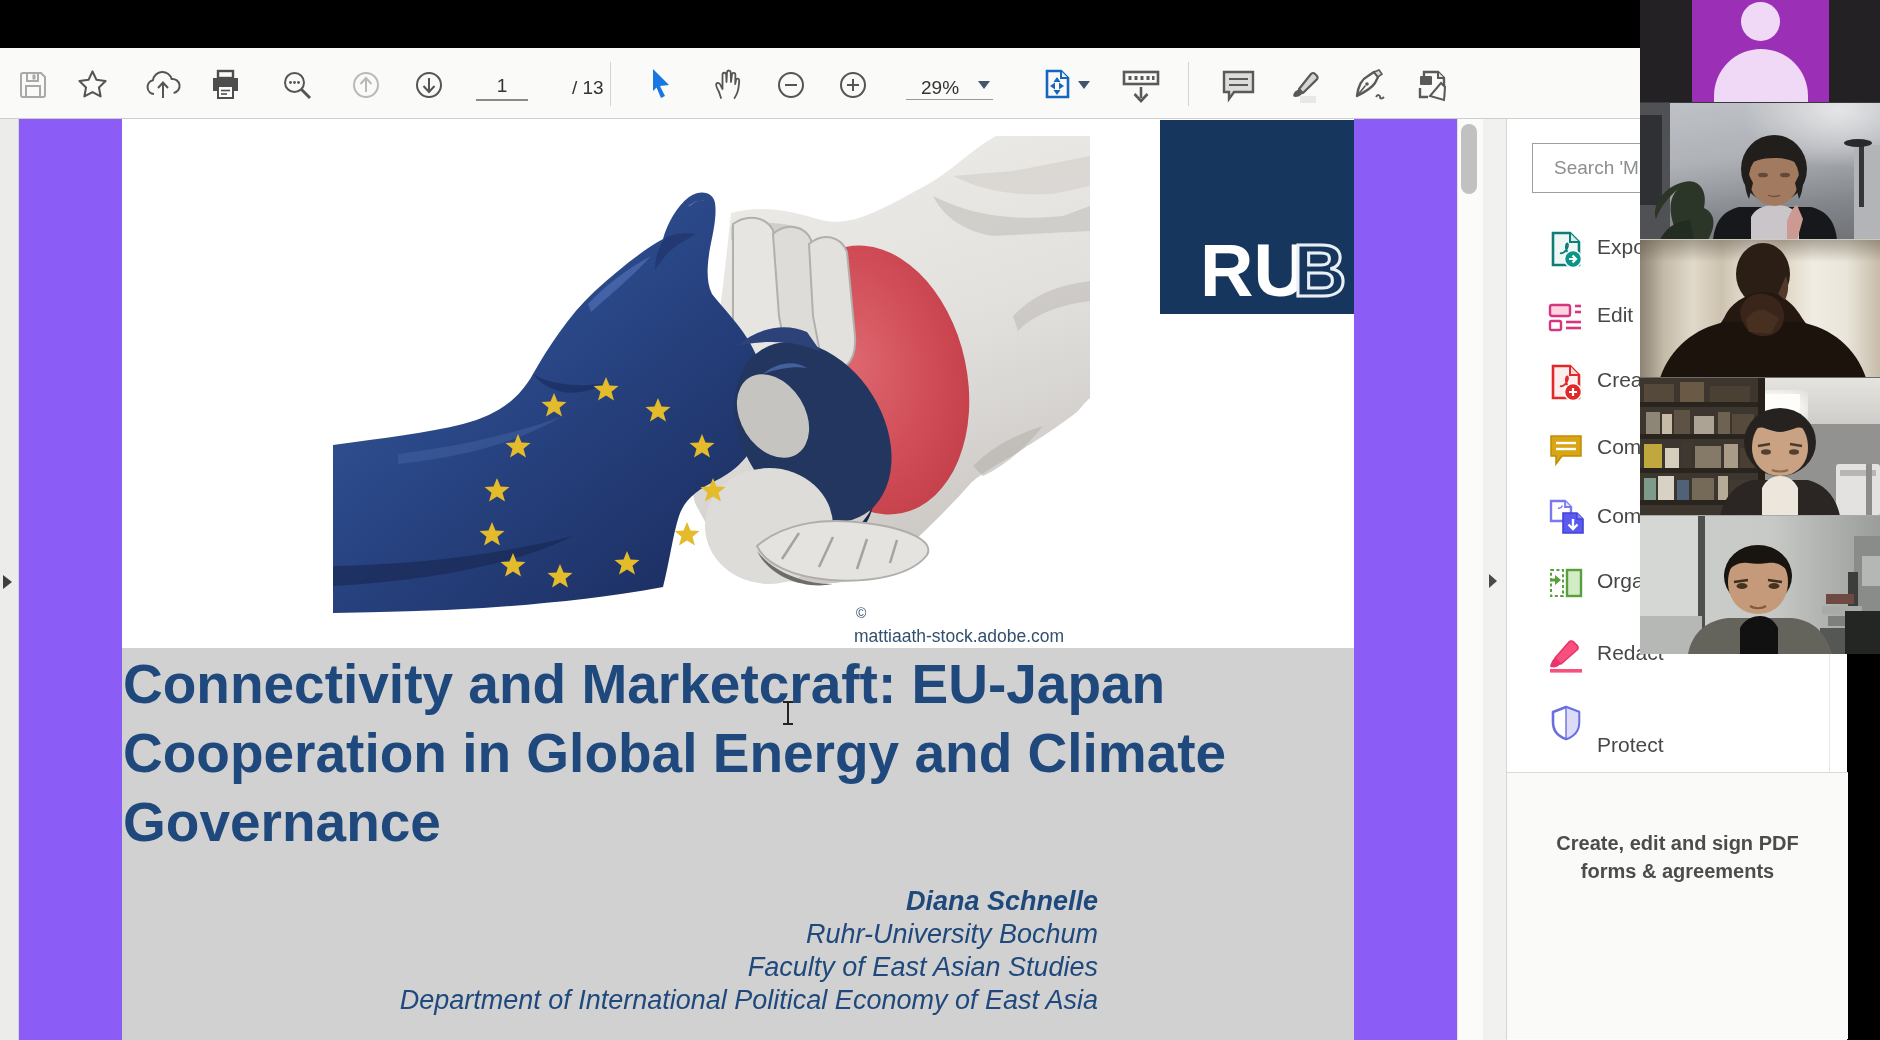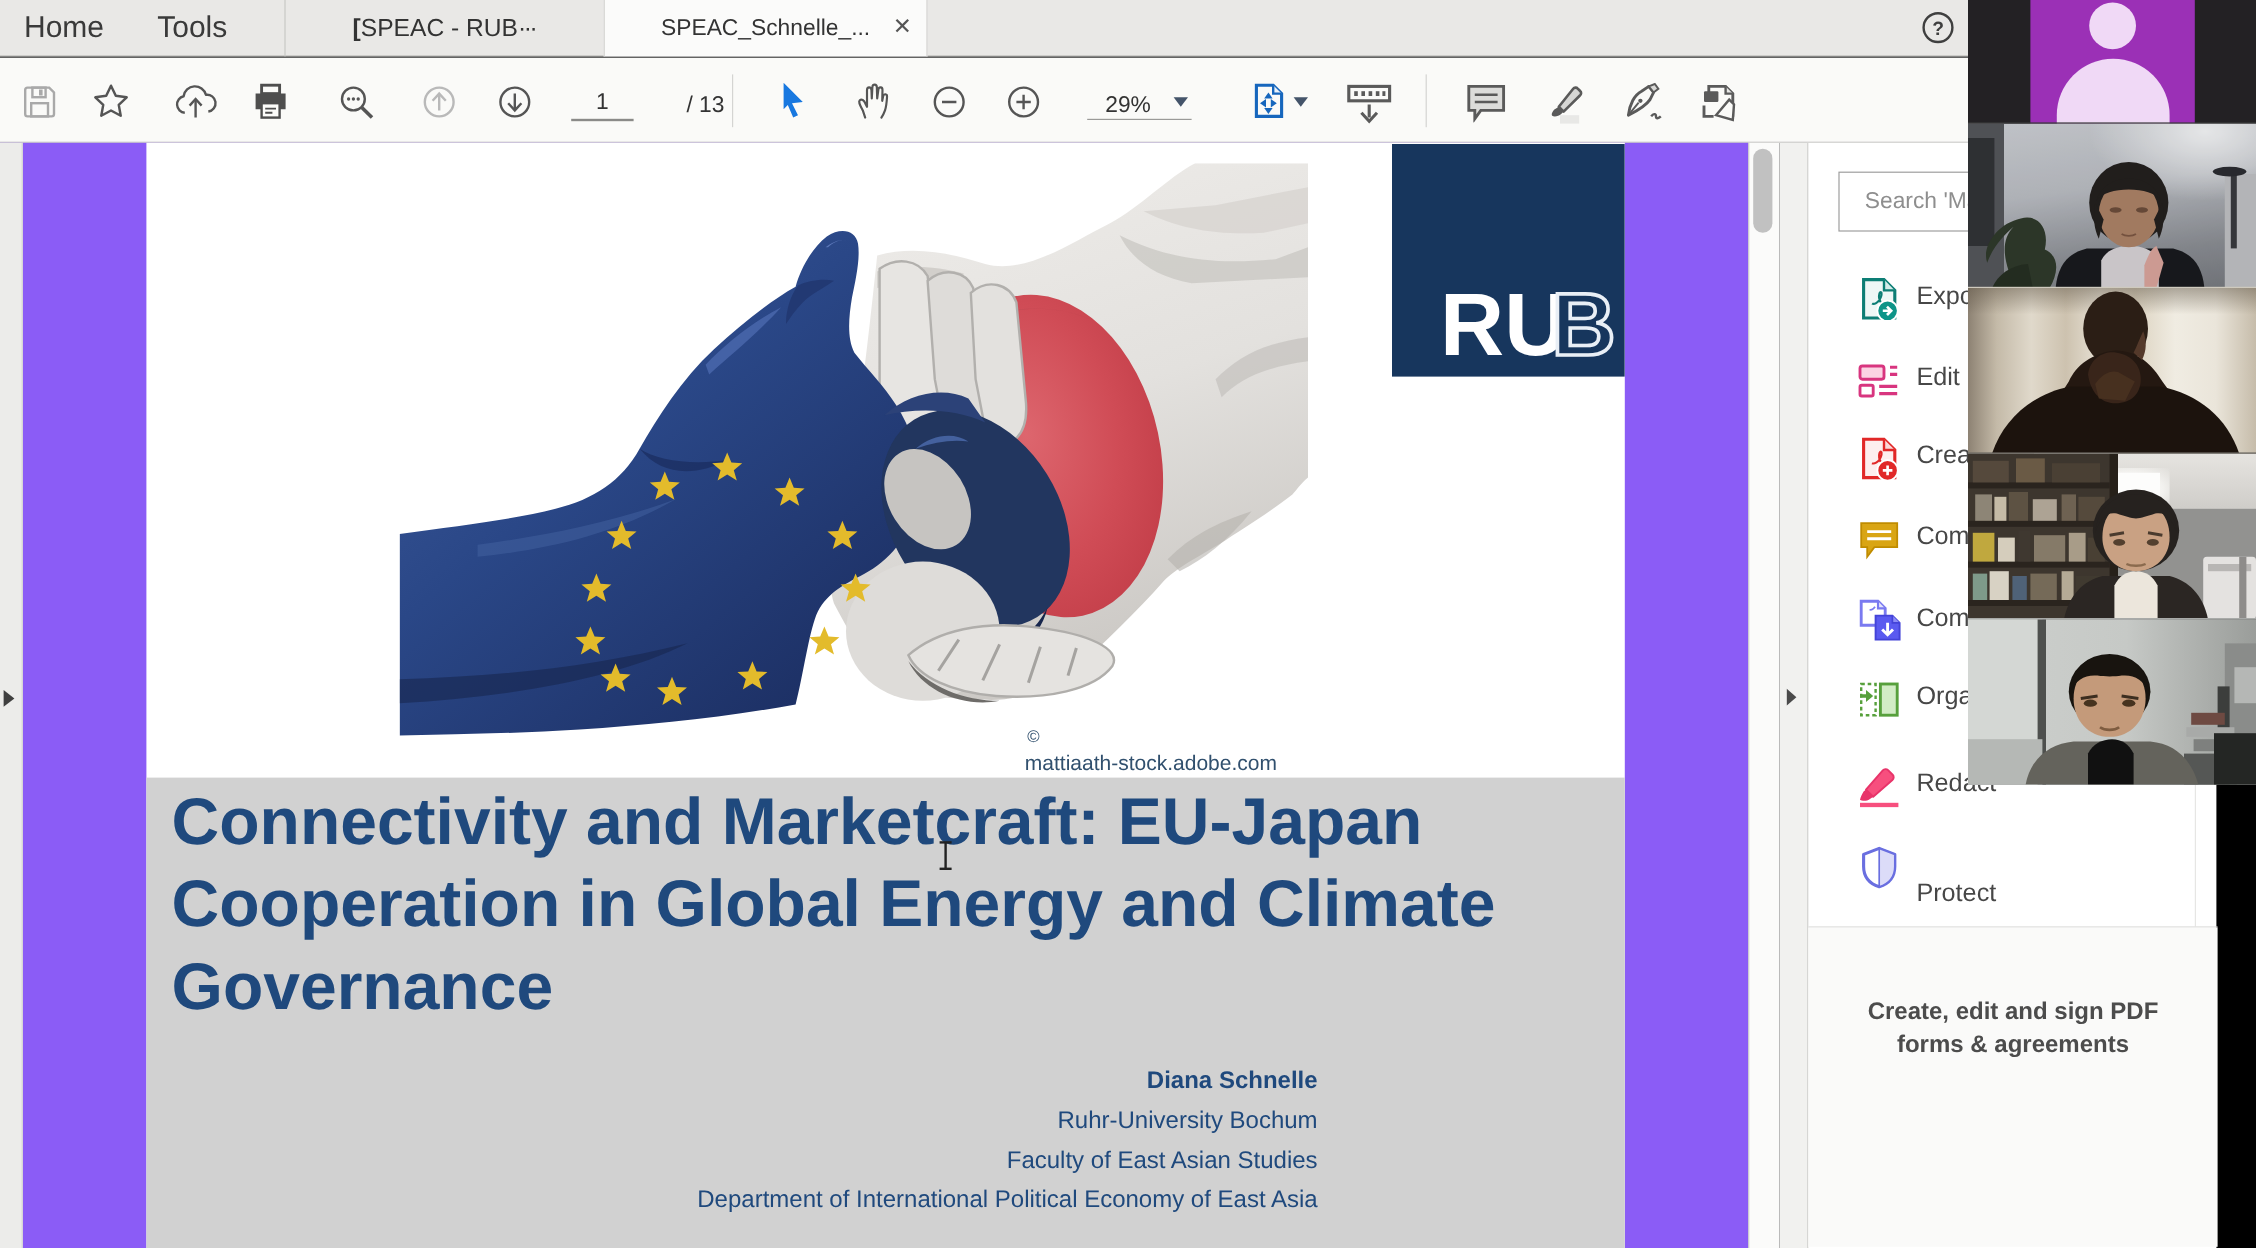--- a/index.html
+++ b/index.html
@@ -7,34 +7,20 @@
   body { font-family:"Liberation Sans", sans-serif; }
   #root { position:absolute; left:0; top:0; width:1880px; height:1040px; }
   .abs { position:absolute; }
 </style>
 </head>
 <body>
 <div id="root">
 
   <div class="abs" style="left:1847px;top:0;width:33px;height:1040px;background:#000;"></div>
 
-  <div class="abs" id="tabbar" style="left:0;top:0;width:1847px;height:47px;background:#e9e8e6;border-bottom:1px solid #c6c5c3;">
-    <div class="abs" style="left:20px;top:0;height:47px;line-height:47px;font-size:25px;color:#3a3a3a;">Home</div>
-    <div class="abs" style="left:131px;top:0;height:47px;line-height:47px;font-size:25px;color:#3a3a3a;">Tools</div>
-    <div class="abs" style="left:237px;top:0;width:1px;height:47px;background:#c9c8c6;"></div>
-    <div class="abs" style="left:237px;top:0;width:266px;height:47px;line-height:47px;font-size:20.5px;color:#333;text-align:center;"><b style="font-weight:700">[</b>SPEAC - RUB<span style="letter-spacing:-2px">···</span></div>
-    <div class="abs" style="left:503px;top:0;width:270px;height:47px;background:#fbfbfa;border-left:1px solid #d2d1cf;border-right:1px solid #d2d1cf;"></div>
-    <div class="abs" style="left:530px;top:0;width:216px;height:47px;line-height:47px;font-size:19px;color:#333;text-align:center;">SPEAC_Schnelle_...</div>
-    <div class="abs" style="left:744px;top:0;height:47px;line-height:45px;font-size:19px;color:#555;">✕</div>
-
-    <svg class="abs" style="left:1601px;top:9px;" width="28" height="28" viewBox="0 0 28 28">
-        <circle cx="14" cy="14" r="12" fill="none" stroke="#3f3f3f" stroke-width="2"></circle>
-        <text x="14" y="20" font-size="16" font-weight="bold" fill="#3f3f3f" text-anchor="middle" font-family="Liberation Sans">?</text>
-      </svg>
-  </div>
 
   <div class="abs" id="toolbar" style="left:0;top:48px;width:1847px;height:71px;background:#fafaf8;border-bottom:1px solid #cfcecc;">
 
     <svg class="abs" style="left:17px;top:21px;" width="32" height="32" viewBox="0 0 32 32" fill="none" stroke="#a9a9a9" stroke-width="2">
       <path d="M4 6 a2 2 0 0 1 2-2 h18 l4 4 v18 a2 2 0 0 1 -2 2 h-20 a2 2 0 0 1 -2-2 z"></path>
       <rect x="10" y="4" width="11" height="8"></rect>
         <line x1="17" y1="5.5" x2="17" y2="10.5" stroke-width="3"></line>
       <rect x="9" y="17" width="14" height="11"></rect>
     </svg>
 
@@ -240,22 +226,22 @@
           <use href="#st" x="81" y="145"></use>
           <use href="#st" x="107" y="101"></use>
           <use href="#st" x="96" y="57"></use>
         </g>
       </svg>
 
       <div class="abs" style="left:734px;top:486px;font-size:14px;color:#31506e;">©</div>
       <div class="abs" style="left:732px;top:507px;font-size:17.5px;color:#31506e;">mattiaath-stock.adobe.com</div>
 
       <div class="abs" style="left:0;top:529px;width:1232px;height:392px;background:#d1d1d1;"></div>
-      <div class="abs" style="left:1px;top:531px;width:1220px;font-size:55px;font-weight:bold;color:#1F497D;line-height:69px;letter-spacing:0px;margin-left:20px;">Connectivity and Marketcraft: EU-Japan<br>Cooperation in Global Energy and Climate<br>Governance</div>
-      <div class="abs" style="left:0;top:766px;width:976px;text-align:right;font-size:20px;color:#1F497D;line-height:33px;"><b>Diana Schnelle</b><br>Ruhr-University Bochum<br>Faculty of East Asian Studies<br>Department of International Political Economy of East Asia</div>
+      <div class="abs" style="left:1px;top:531px;width:1220px;font-size:55px;font-weight:bold;color:#1F497D;line-height:69px;letter-spacing:0px;">Connectivity and Marketcraft: EU-Japan<br>Cooperation in Global Energy and Climate<br>Governance</div>
+      <div class="abs" style="left:0;top:766px;width:976px;text-align:right;font-size:27px;color:#1F497D;line-height:33px;font-style:italic;"><b>Diana Schnelle</b><br>Ruhr-University Bochum<br>Faculty of East Asian Studies<br>Department of International Political Economy of East Asia</div>
 
       <div class="abs" style="left:665px;top:583px;width:2px;height:22px;background:#222;"></div>
       <div class="abs" style="left:661px;top:582px;width:10px;height:2px;background:#222;"></div>
       <div class="abs" style="left:661px;top:604px;width:10px;height:2px;background:#222;"></div>
     </div>
   </div>
   <div class="abs" style="left:1457px;top:119px;width:26px;height:921px;background:#fbfbfa;border-left:1px solid #e2e2e0;"></div>
   <div class="abs" style="left:1461px;top:124px;width:16px;height:70px;background:#c1c1c1;border-radius:8px;"></div>
 
   <div class="abs" style="left:1483px;top:119px;width:23px;height:921px;background:#f1f1ef;"></div>

